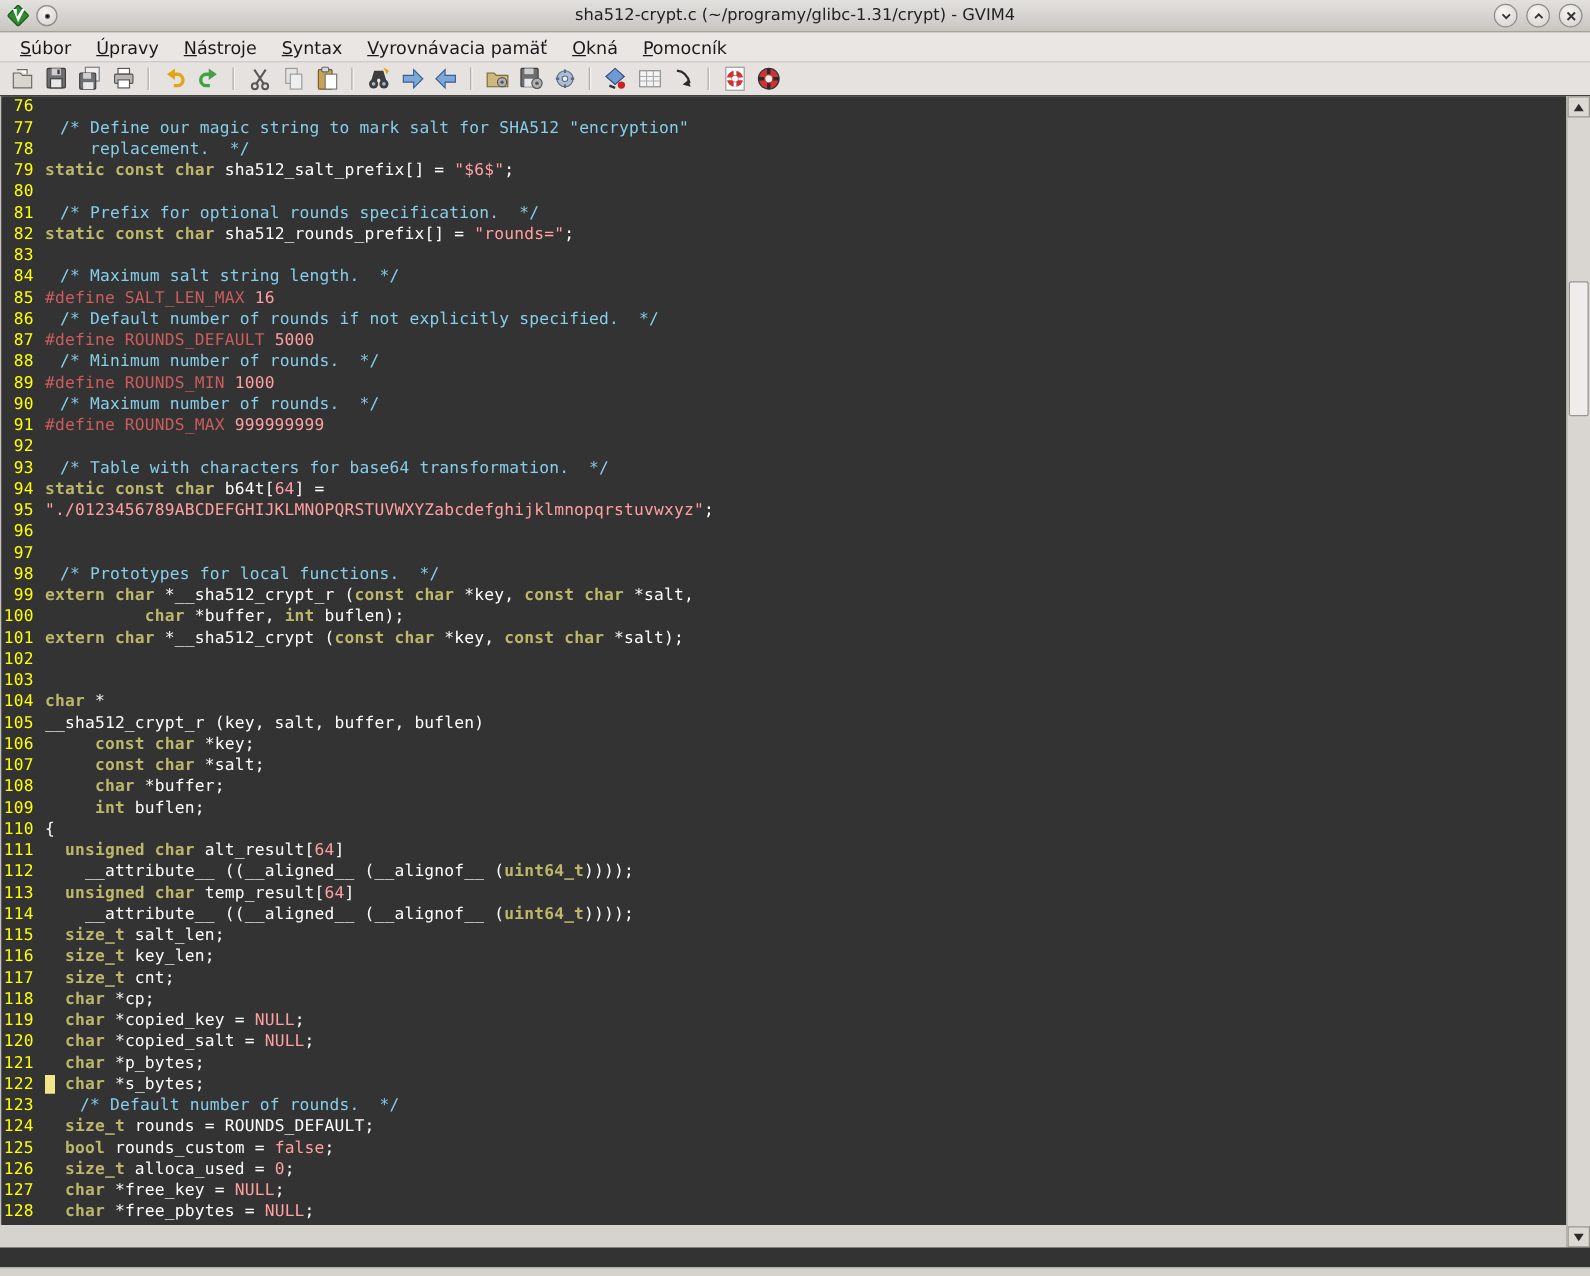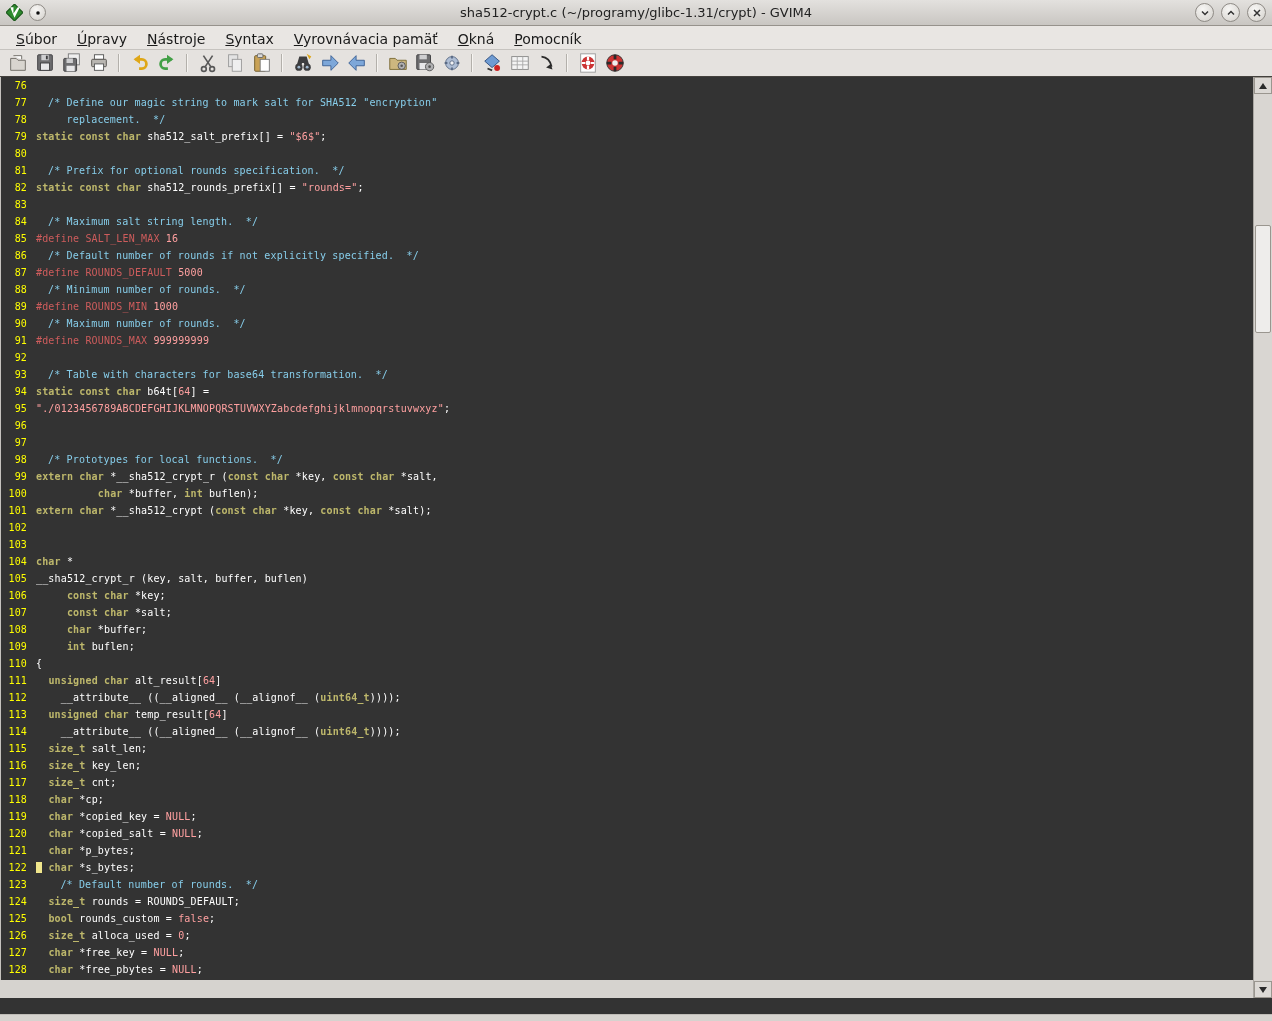--- a/index.html
+++ b/index.html
@@ -28,21 +28,21 @@
   .menu-item{padding:2px 10px;white-space:nowrap;}
   .menu-item u{text-decoration:underline;}
   
   .toolbar{position:absolute;left:0;top:50px;width:100%;height:27px;box-sizing:border-box;
     background:#e5e2df;border-bottom:1px solid #44413d;display:flex;align-items:center;padding:0 4px;}
   .tool-btn{width:27px;height:25px;display:flex;align-items:center;justify-content:center;}
   .tool-sep{width:0;height:18px;border-left:1px solid #b3b0ab;border-right:1px solid #f6f4f1;margin:0 6px;}
   
   .textarea{position:absolute;left:0;top:77px;width:1253px;height:903px;box-sizing:border-box;
     background:var(--background);border-left:1px solid #c5c2be;
-    font-family:"DejaVu Sans Mono",monospace;font-size:10px;line-height:17px;letter-spacing:0.16px;
+    font-family:"DejaVu Sans Mono",monospace;font-size:13px;line-height:17px;letter-spacing:0.16px;
     white-space:pre;overflow:hidden;padding-left:2px;}
   .line{height:17px;}
   .lineno{display:inline-block;width:24px;text-align:right;padding-right:9px;color:var(--line-number);}
   .sg-n{color:var(--normal);}
   .sg-c{color:var(--comment);margin-left:12px;}
   .sg-k{color:var(--keyword);font-weight:bold;text-align:center;}
   .sg-s{color:var(--constant);}
   .sg-p{color:var(--preproc);}
   .sg-cur{background:var(--cursor);color:#333;}
   

